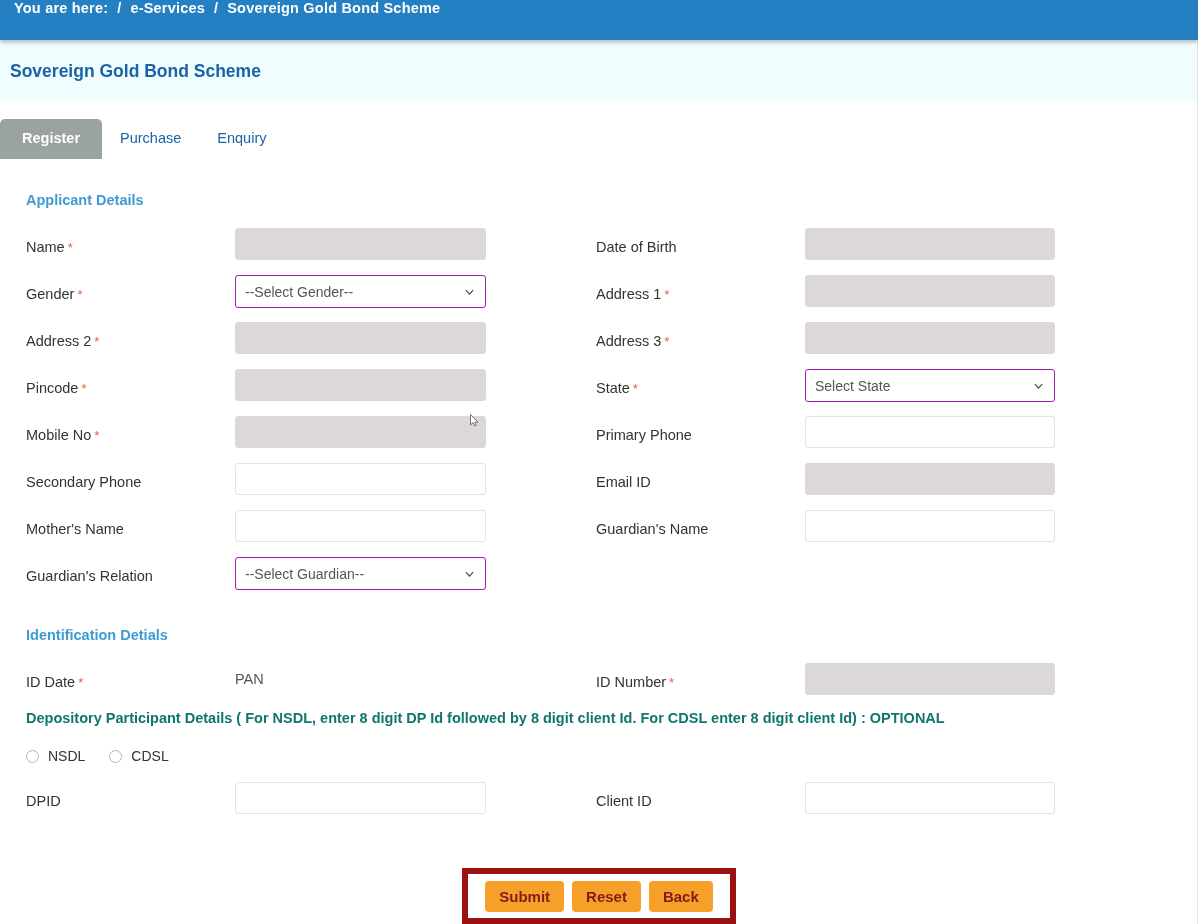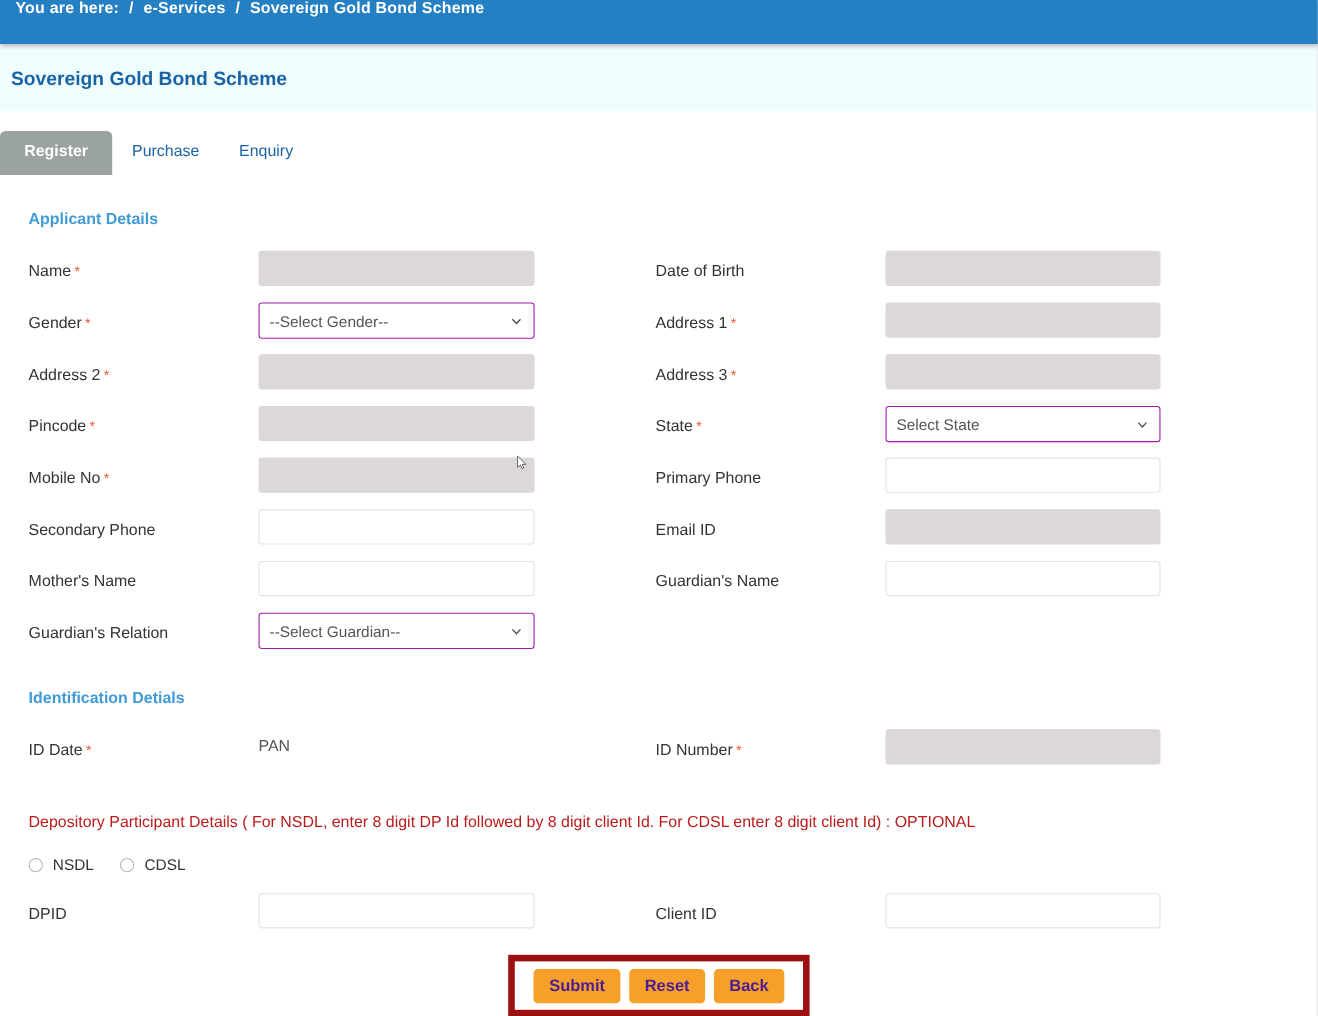--- a/index.html
+++ b/index.html
@@ -136,24 +136,23 @@
     width: 11px; height: 11px;
   }
   .plain-text {
     font-size: 14.5px; color: #555;
     line-height: 32px;
   }
 
   
   .dep-note {
     font-size: 14.5px;
-    font-weight: normal;
-    color: #b91c1c;
+    font-weight: bold;
+    color: #0f766e;
     padding-left: 26px;
-    margin-top: 30px;
     white-space: nowrap;
   }
   .radios {
     margin-top: 22px;
     padding-left: 26px;
     display: flex; align-items: center;
     gap: 24px;
   }
   .radio-item { display: flex; align-items: center; gap: 9px; cursor: pointer; }
   .radio-dot {
@@ -169,21 +168,21 @@
   .btn-wrap {
     position: absolute; left: 462px; top: 868px;
     width: 274px; height: 56px;
     border: 6px solid #9b1010;
     background: #ffffff;
     display: flex; align-items: center; justify-content: center;
     gap: 8px;
   }
   .btn {
     background: #f6a02a;
-    color: #4c1d95;
+    color: #7f1d1d;
     border: none;
     border-radius: 4px;
     font-size: 15px;
     font-weight: bold;
     font-family: "Liberation Sans", sans-serif;
     padding: 7px 14px;
     cursor: pointer;
   }
 
   

